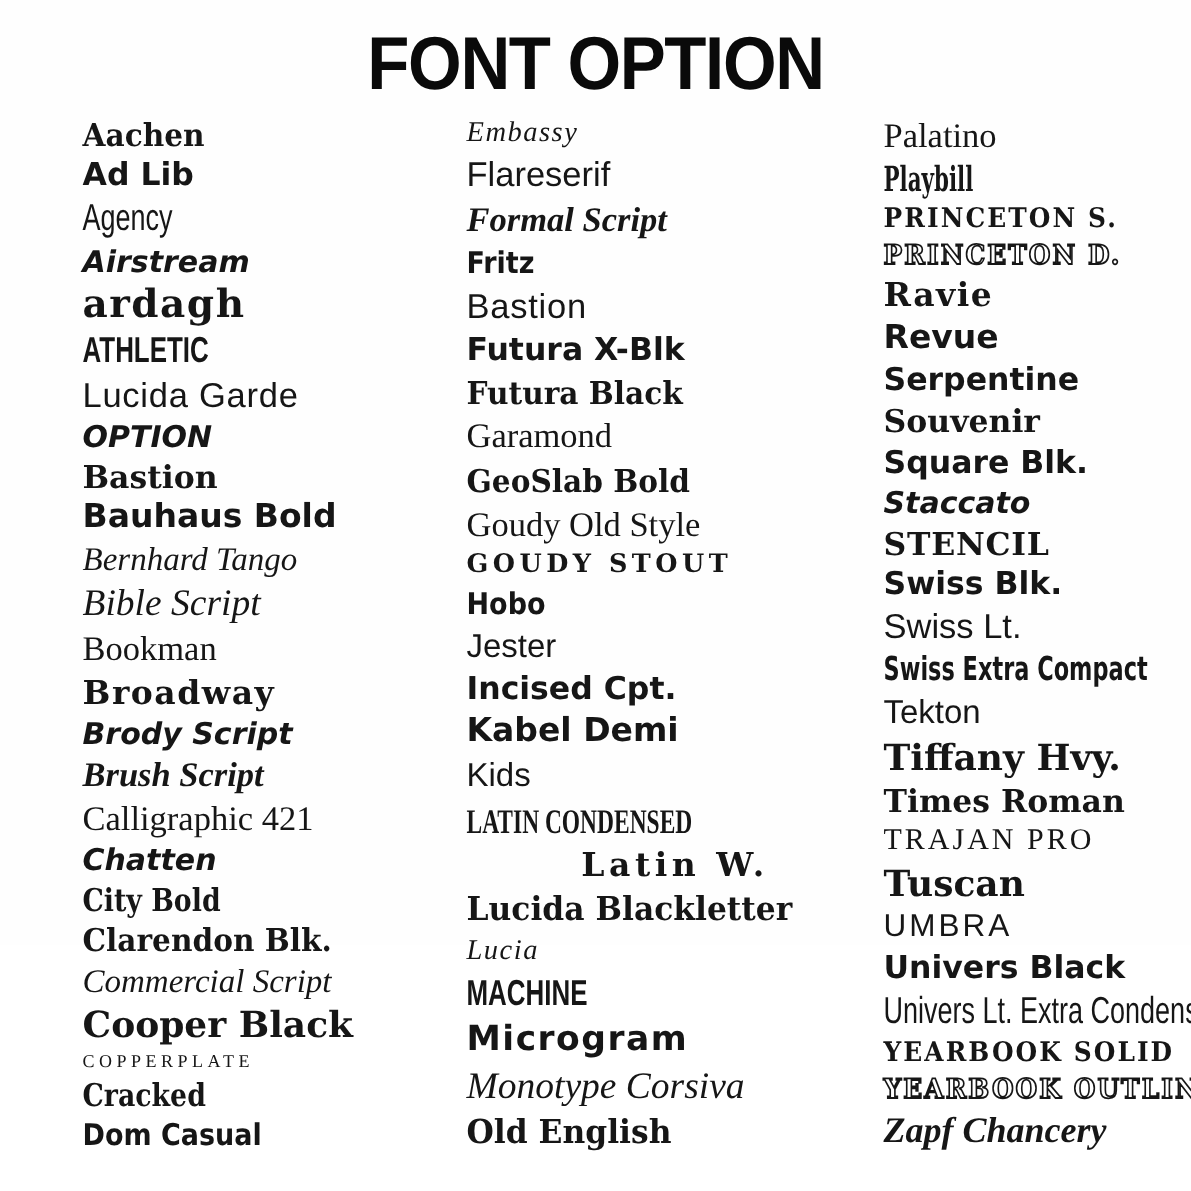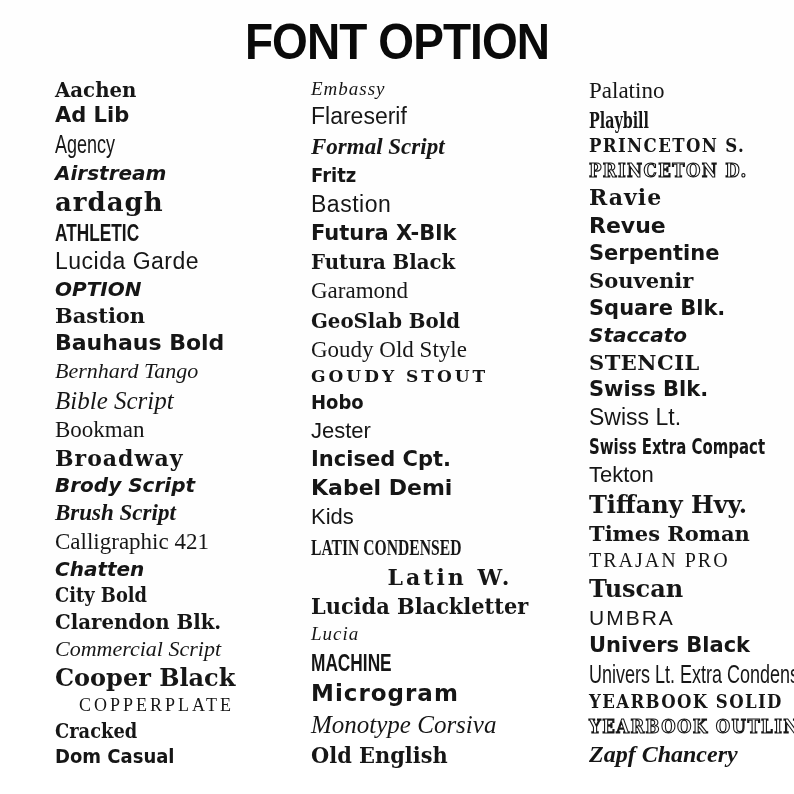--- a/index.html
+++ b/index.html
@@ -62,21 +62,21 @@
   .s-bold-italic-sans  { font-family: "DejaVu Sans", sans-serif; font-weight: 800; font-style: italic; font-size: 20px; }
   .s-bold-serif        { font-family: "DejaVu Serif", serif; font-weight: 700; font-size: 21px; }
   .s-round-bold        { font-family: "DejaVu Sans", sans-serif; font-weight: 700; font-size: 22px; }
   .s-script            { font-family: "Liberation Serif", serif; font-style: italic; font-weight: 400; font-size: 22px; }
   .s-script-large      { font-family: "Liberation Serif", serif; font-style: italic; font-weight: 400; font-size: 25px; }
   .s-fine-script       { font-family: "Liberation Serif", serif; font-style: italic; font-weight: 400; font-size: 19px; letter-spacing: 1px; }
   .s-serif             { font-family: "Liberation Serif", serif; font-weight: 400; font-size: 23px; }
   .s-deco              { font-family: "DejaVu Serif", serif; font-weight: 900; font-size: 22px; letter-spacing: 1px; }
   .s-brush             { font-family: "Liberation Serif", serif; font-weight: 700; font-style: italic; font-size: 23px; }
   .s-serif-black       { font-family: "DejaVu Serif", serif; font-weight: 900; font-size: 24px; }
-  .s-spaced-caps       { font-family: "Liberation Serif", serif; font-weight: 400; font-size: 18px; letter-spacing: 3px; margin-left: 24px; }
+  .s-spaced-caps       { font-family: "Liberation Serif", serif; font-weight: 400; font-size: 12px; letter-spacing: 3px; }
   .s-cracked           { font-family: "DejaVu Serif", serif; font-weight: 900; font-size: 21px; transform: scaleX(.85); }
   .s-casual-bold       { font-family: "DejaVu Sans", sans-serif; font-weight: 700; font-size: 20px; transform: scaleX(.9); }
   .s-casual            { font-family: "Liberation Sans", sans-serif; font-weight: 400; font-size: 22px; }
   .s-stout             { font-family: "DejaVu Serif", serif; font-weight: 900; font-size: 17px; letter-spacing: 3px; }
   .s-geometric-bold    { font-family: "DejaVu Sans", sans-serif; font-weight: 700; font-size: 22px; }
   .s-condensed-serif   { font-family: "Liberation Serif", serif; font-weight: 600; font-size: 23px; transform: scaleX(.68); }
   .s-wide-serif        { font-family: "DejaVu Serif", serif; font-weight: 900; font-size: 22px; letter-spacing: 3px; text-align: center; }
   .s-blackletter       { font-family: "DejaVu Serif", serif; font-weight: 700; font-size: 22px; transform: scaleX(.95); }
   .s-wide-sans         { font-family: "DejaVu Sans", sans-serif; font-weight: 800; font-size: 23px; letter-spacing: 1px; }
   .s-playbill          { font-family: "DejaVu Serif", serif; font-weight: 800; font-size: 23px; transform: scaleX(.62); }

